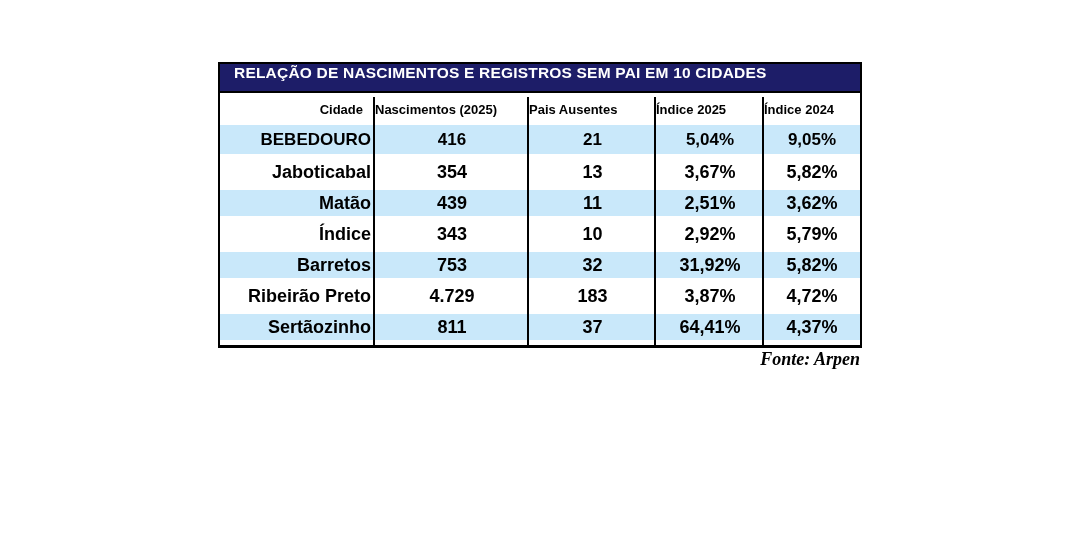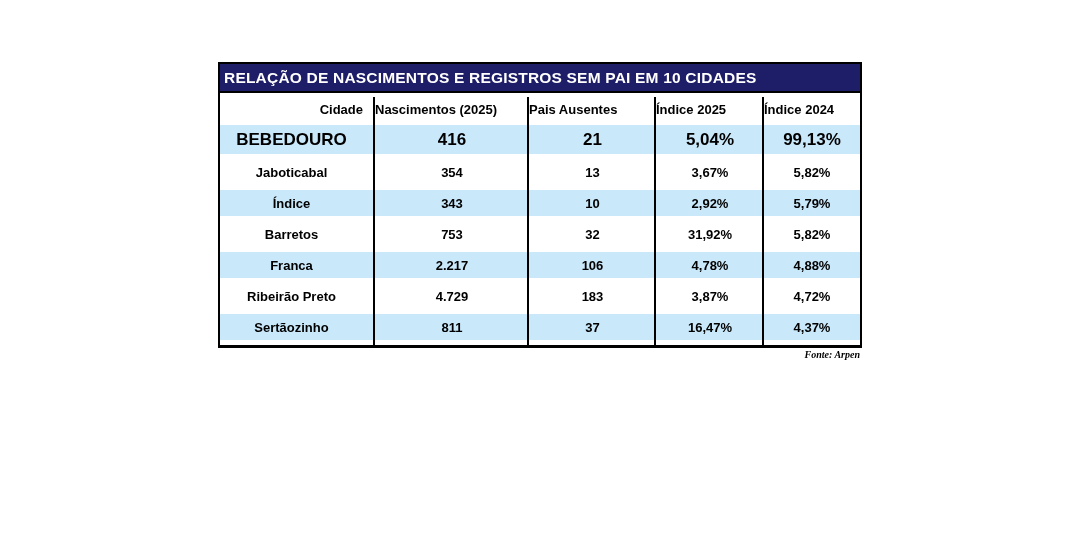--- a/index.html
+++ b/index.html
@@ -19,22 +19,22 @@
     width: 644px;
     border: 2px solid var(--border, #000);
     border-bottom-width: 3px;
     background: #ffffff;
   }
   .title-bar {
     height: 29px;
     background: var(--title-bg, #1d1d68);
     border-bottom: 2px solid var(--border, #000);
     display: flex;
-    align-items: center;
-    padding-left: 4px;
+    align-items: flex-start;
+    padding-left: 14px;
   }
   .title-bar .title-text {
     color: #ffffff;
     font-size: 15.5px;
     font-weight: bold;
     letter-spacing: 0.2px;
     white-space: nowrap;
   }
   table.data-table {
     width: 640px;
@@ -55,26 +55,27 @@
     font-size: 13px;
     background: #ffffff;
     text-align: left;
   }
   table.data-table thead th.col-city {
     text-align: right;
     padding-right: 12px;
   }
   table.data-table tbody td {
     height: 31px;
-    font-size: 13px;
+    font-size: 18px;
     text-align: center;
     border-bottom: 5px solid #ffffff;
   }
   table.data-table tbody td.cell-city {
-    padding-right: 12px;
+    text-align: right;
+    padding-right: 4px;
   }
   table.data-table tbody tr:nth-child(odd) td {
     background: var(--row-alt, #c9e8fa);
     background-clip: padding-box;
   }
   table.data-table tbody tr:nth-child(even) td {
     background: #ffffff;
   }
   table.data-table tbody tr.highlight td {
     height: 34px;
@@ -91,21 +92,21 @@
   .col-divider.d1 { left: 153px; }
   .col-divider.d2 { left: 307px; }
   .col-divider.d3 { left: 434px; }
   .col-divider.d4 { left: 542px; }
   .source-note {
     margin-top: 1px;
     text-align: right;
     font-family: "Liberation Serif", serif;
     font-style: italic;
     font-weight: bold;
-    font-size: 10px;
+    font-size: 18px;
     color: #000000;
     padding-right: 2px;
   }
 </style>
 </head>
 <body>
 
 <div class="stage">
   <div class="table-frame">
 
@@ -129,62 +130,62 @@
           <th>Índice 2025</th>
           <th>Índice 2024</th>
         </tr>
       </thead>
       <tbody>
           <tr class="highlight">
     <td class="cell-city">BEBEDOURO</td>
     <td>416</td>
     <td>21</td>
     <td>5,04%</td>
-    <td>99,13%</td>
+    <td>9,05%</td>
   </tr>
           <tr>
     <td class="cell-city">Jaboticabal</td>
     <td>354</td>
     <td>13</td>
     <td>3,67%</td>
     <td>5,82%</td>
+  </tr>
+          <tr>
+    <td class="cell-city">Matão</td>
+    <td>439</td>
+    <td>11</td>
+    <td>2,51%</td>
+    <td>3,62%</td>
   </tr>
           <tr>
     <td class="cell-city">Índice</td>
     <td>343</td>
     <td>10</td>
     <td>2,92%</td>
     <td>5,79%</td>
   </tr>
           <tr>
     <td class="cell-city">Barretos</td>
     <td>753</td>
     <td>32</td>
     <td>31,92%</td>
     <td>5,82%</td>
   </tr>
           <tr>
-    <td class="cell-city">Franca</td>
-    <td>2.217</td>
-    <td>106</td>
-    <td>4,78%</td>
-    <td>4,88%</td>
-  </tr>
-          <tr>
     <td class="cell-city">Ribeirão Preto</td>
     <td>4.729</td>
     <td>183</td>
     <td>3,87%</td>
     <td>4,72%</td>
   </tr>
           <tr>
     <td class="cell-city">Sertãozinho</td>
     <td>811</td>
     <td>37</td>
-    <td>16,47%</td>
+    <td>64,41%</td>
     <td>4,37%</td>
   </tr>
         </tbody>
     </table>
 
     <div class="col-divider d1"></div>
     <div class="col-divider d2"></div>
     <div class="col-divider d3"></div>
     <div class="col-divider d4"></div>
 

